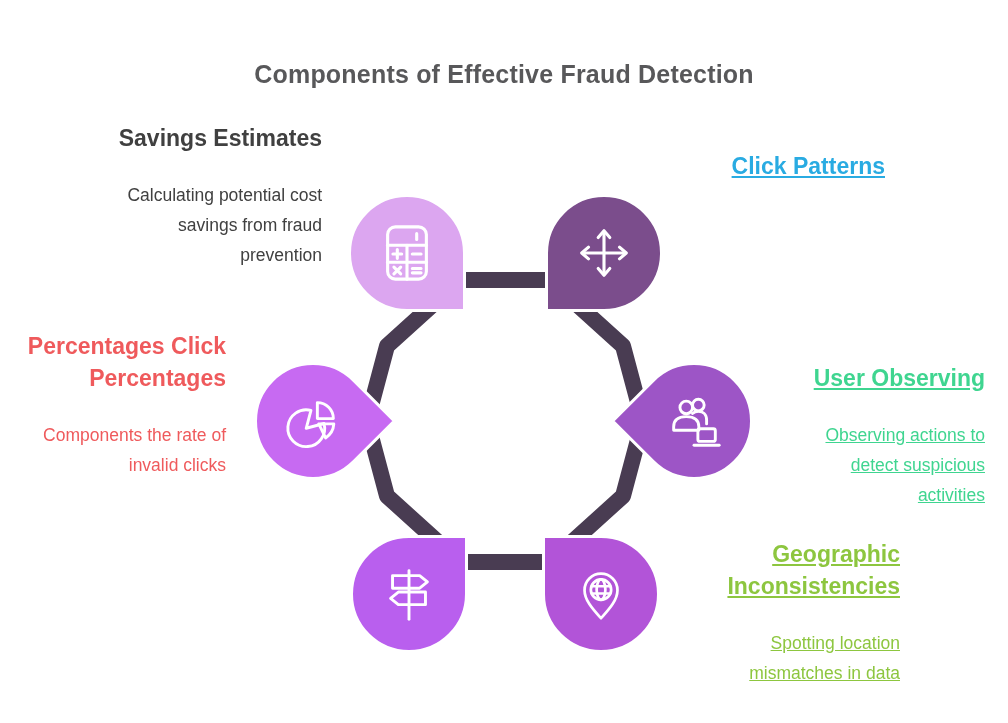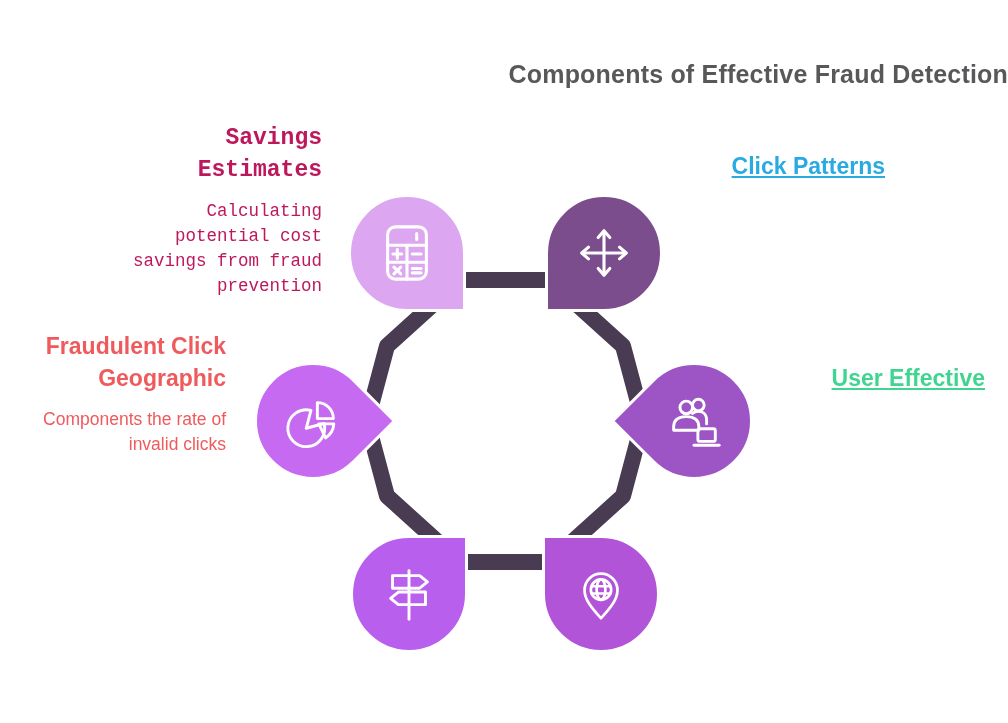--- a/index.html
+++ b/index.html
@@ -4,21 +4,21 @@
 <style>
   html,body{margin:0;padding:0;}
   body{
     width:1008px;height:723px;position:relative;overflow:hidden;
     background:#ffffff;
     font-family:"Liberation Sans", sans-serif;
   }
   .stage{position:absolute;inset:0;}
   .page-title{
     position:absolute;left:0;right:0;top:60px;
-    text-align:right;font-size:25px;font-weight:700;letter-spacing:.2px;
+    text-align:center;font-size:25px;font-weight:700;letter-spacing:.2px;
   }
   
   .center-shape{position:absolute;left:340px;top:250px;width:330px;height:342px;z-index:1;}
   .center-icon{position:absolute;left:455px;top:352px;width:120px;height:125px;z-index:2;}
   .icon-svg{display:block;width:100%;height:100%;}
   .icon-svg *{fill:none;stroke:currentColor;}
   
   .bubble{
     position:absolute;width:112px;height:112px;z-index:3;
     border:3px solid #ffffff;box-sizing:content-box;
@@ -33,21 +33,21 @@
   .bubble.rot45 .ic{transform:rotate(-45deg);}
   .b-calc{left:348px;top:194px;}
   .b-move{left:545px;top:194px;}
   .b-pie{left:254px;top:362px;}
   .b-users{left:635px;top:362px;}
   .b-sign{left:350px;top:535px;}
   .b-globe{left:542px;top:535px;}
   
   .tblock{position:absolute;z-index:4;}
   .tblock h2{margin:0;font-size:23px;font-weight:700;line-height:32px;}
-  .tblock p{margin:13px 0 0 0;font-size:17.5px;font-weight:400;line-height:25px;}
+  .tblock p{margin:26px 0 0 0;font-size:17.5px;font-weight:400;line-height:30px;}
   .al-r{text-align:right;}
   .al-l{text-align:right;text-decoration:underline;}
   .tb-savings{left:112px;top:122px;width:210px;}
   .tb-click{left:685px;top:150px;width:200px;}
   .tb-fraud{left:16px;top:330px;width:210px;}
   .tb-user{left:785px;top:362px;width:200px;}
   .tb-traffic{left:112px;top:562px;width:210px;}
   .tb-geo{left:685px;top:538px;width:215px;}
 </style>
 </head>
@@ -143,33 +143,38 @@
     <div class="ic">
       <svg class="icon-svg" viewBox="0 0 64 64" stroke-width="2.8" stroke-linecap="round" stroke-linejoin="round">
         <path d="M32,57 C24,48 15,38.5 15,28 A17,17 0 1 1 49,28 C49,38.5 40,48 32,57 Z"></path>
         <circle cx="32" cy="27.5" r="10.5"></circle>
         <ellipse cx="32" cy="27.5" rx="4.5" ry="10.5"></ellipse>
         <path d="M22.5,24 L41.5,24 M22.5,31.5 L41.5,31.5"></path>
       </svg>
     </div>
   </div>
 
-  <div class="tblock al-r tb-savings" style="color: #be185d; font-family: Liberation Mono, monospace;">
+  <div class="tblock al-r tb-savings" style="color: #404040;">
     <h2>Savings Estimates</h2>
     <p>Calculating potential cost savings from fraud prevention</p>
   </div>
 
   <div class="tblock al-l tb-click" style="color: rgb(41, 171, 226);">
     <h2>Click Patterns</h2>
   </div>
 
   <div class="tblock al-r tb-fraud" style="color: rgb(239, 90, 92);">
-    <h2>Fraudulent Click Geographic</h2>
+    <h2>Percentages Click Percentages</h2>
     <p>Components the rate of invalid clicks</p>
   </div>
 
   <div class="tblock al-l tb-user" style="color: rgb(63, 213, 144);">
-    <h2>User Effective</h2>
+    <h2>User Observing</h2>
+    <p>Observing actions to detect suspicious activities</p>
   </div>
 
 
+  <div class="tblock al-l tb-geo" style="color: rgb(141, 198, 63);">
+    <h2>Geographic Inconsistencies</h2>
+    <p>Spotting location mismatches in data</p>
+  </div>
 
 </div>
 
 </body></html>

